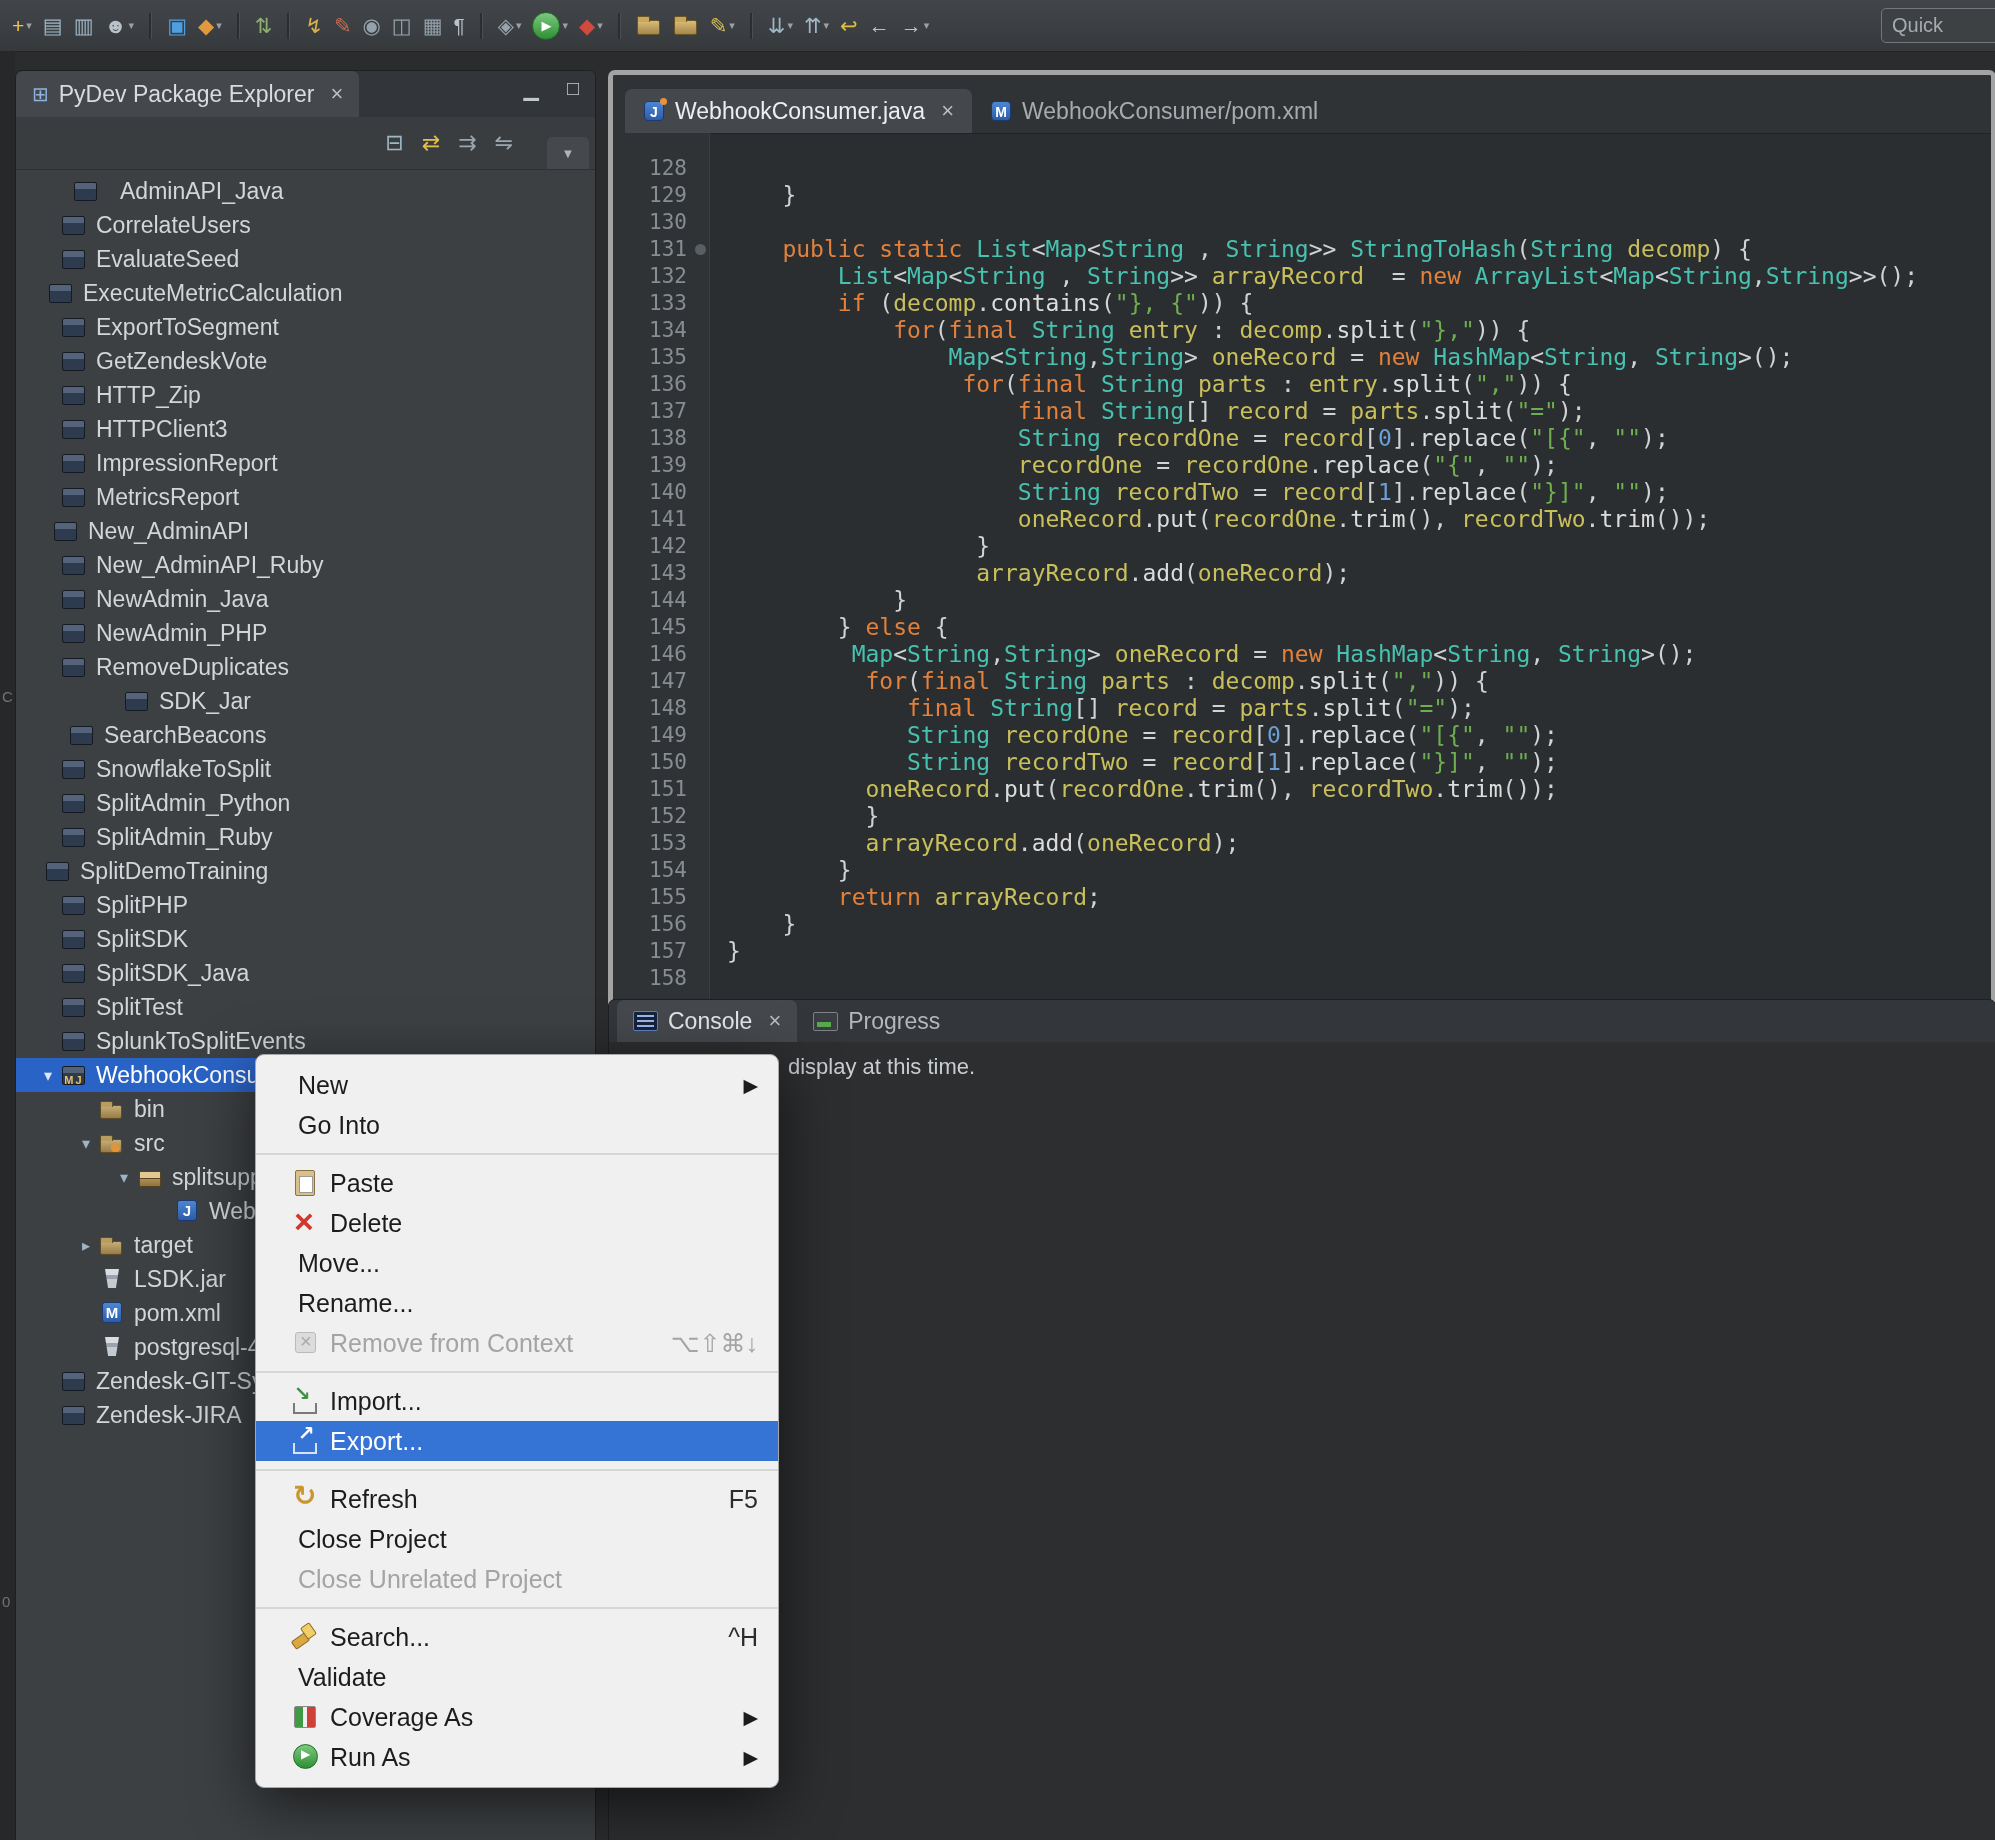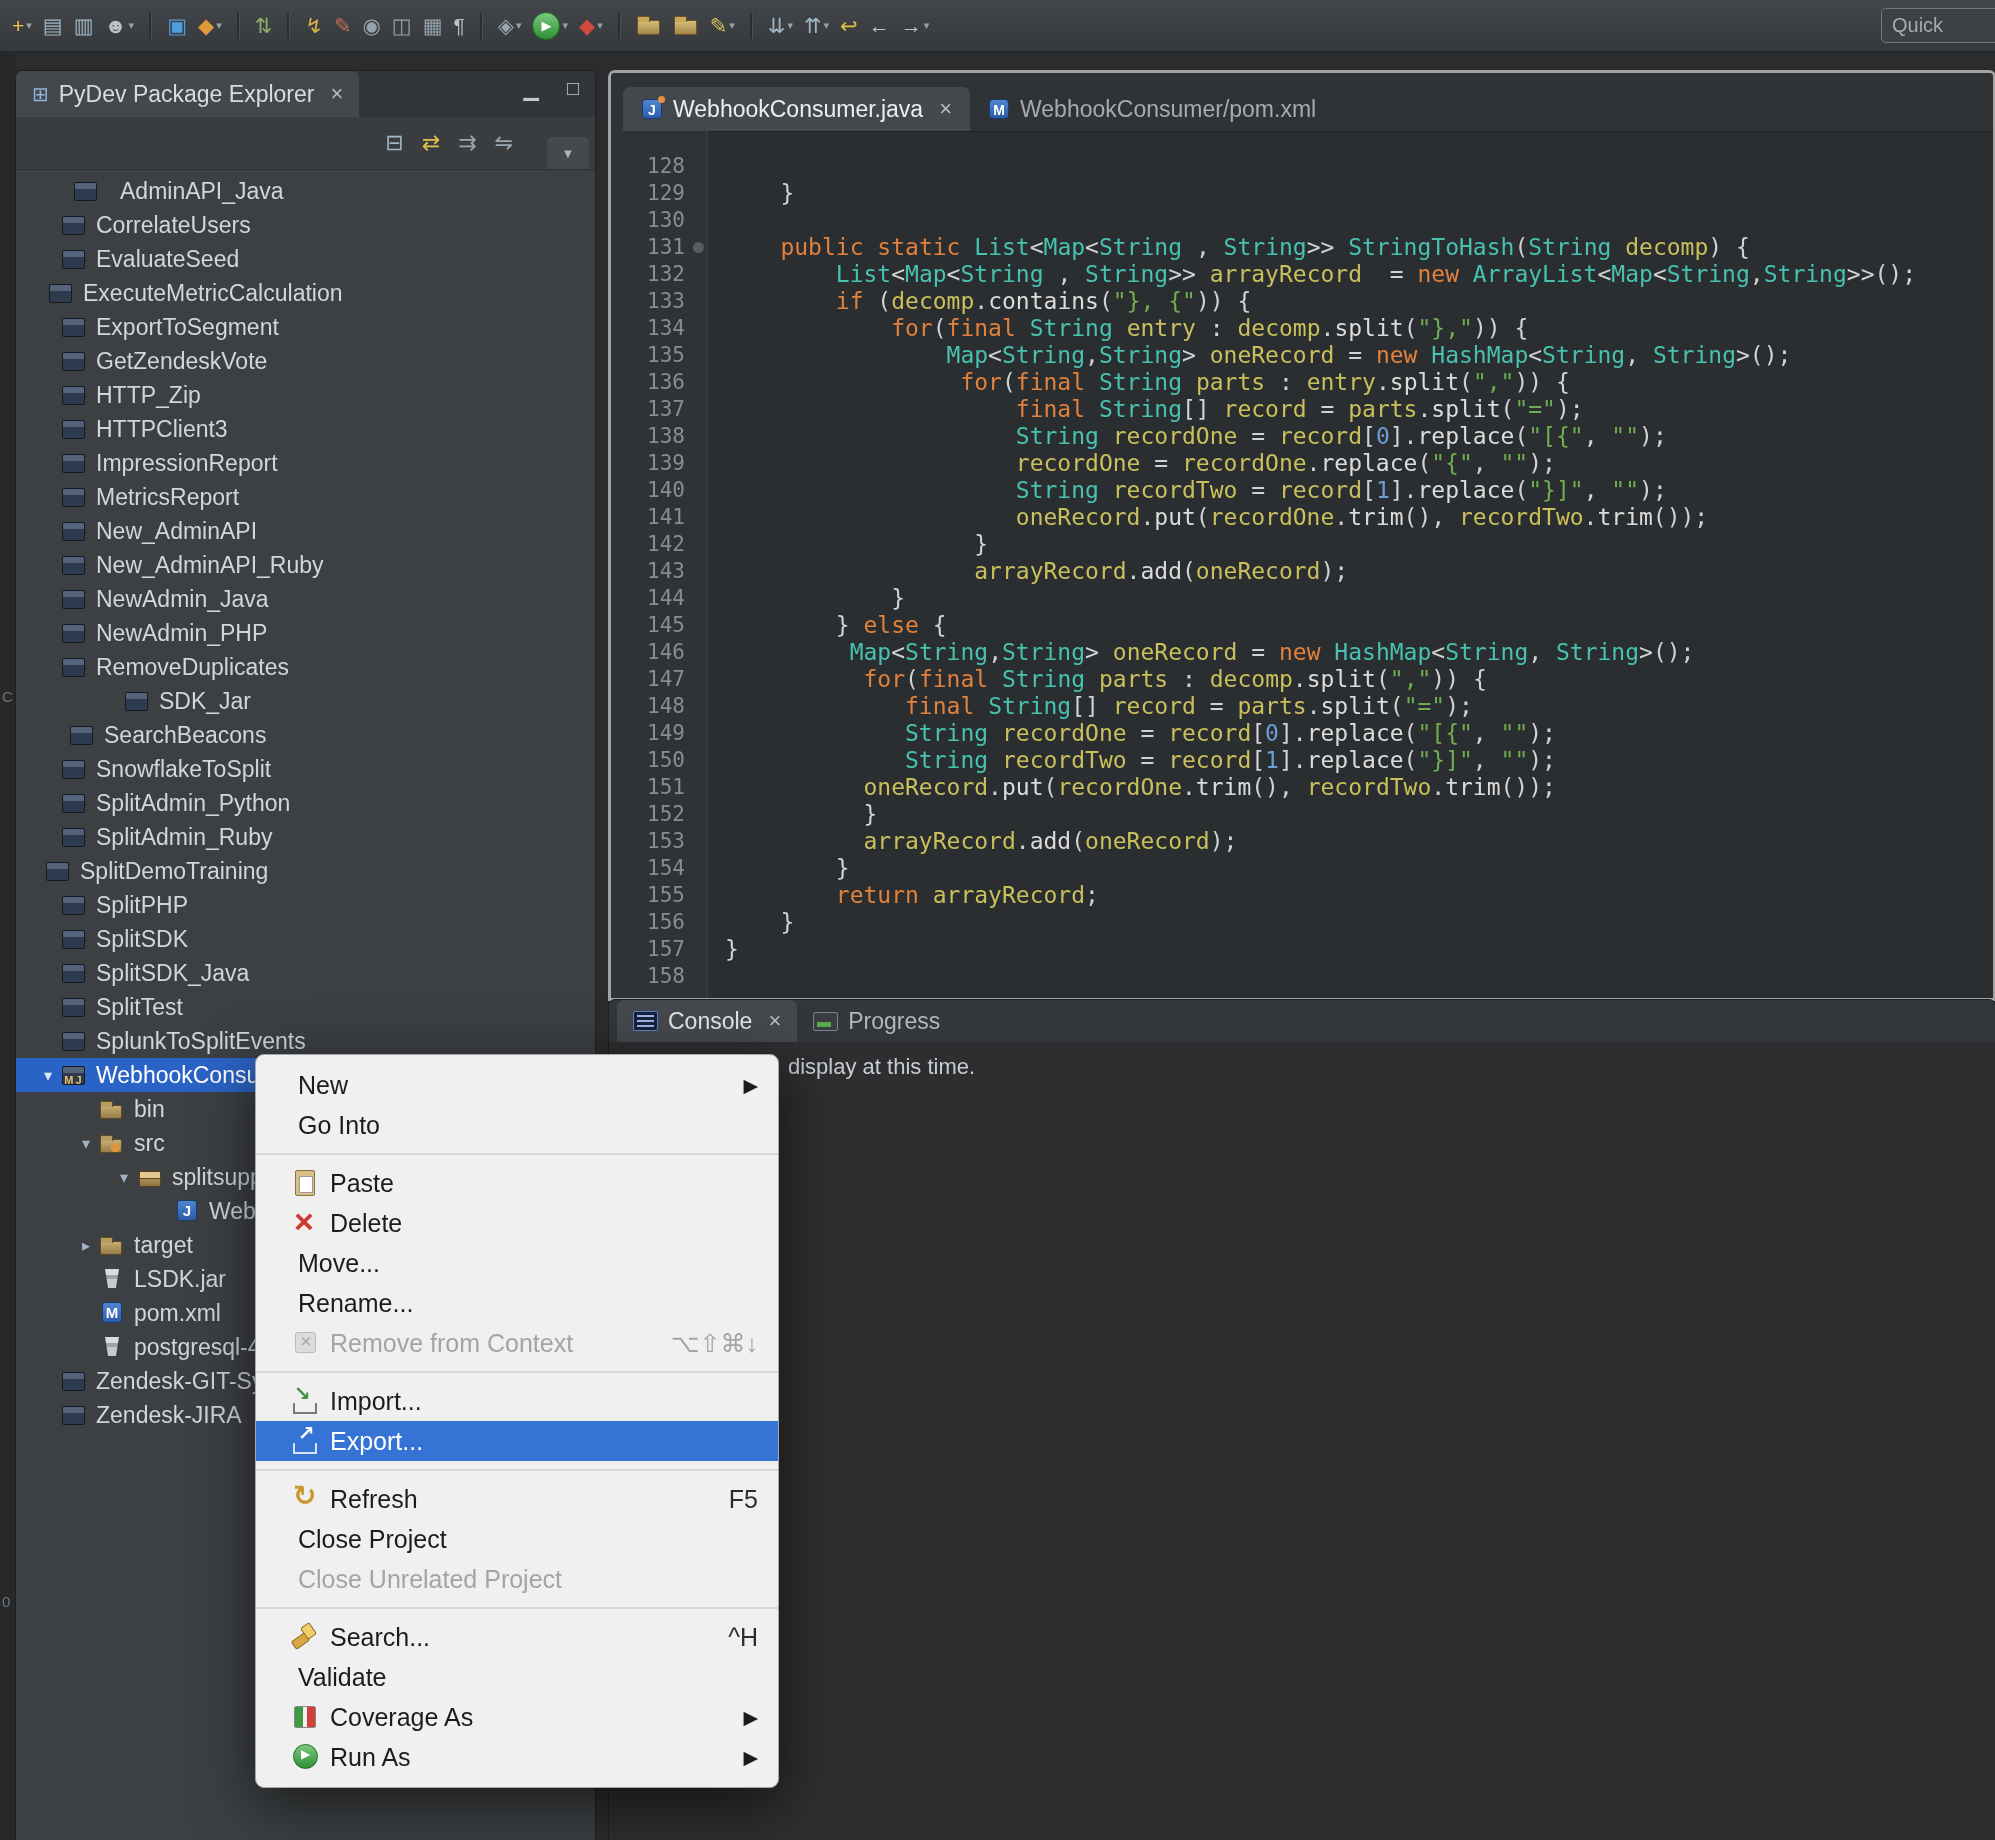--- a/index.html
+++ b/index.html
@@ -70,21 +70,21 @@
     text-align:center;border-radius:3px;border:1px solid #1c3a6e;}
   .ic-maven::before{content:"M";position:absolute;inset:2px 4px 3px 4px;
     background:linear-gradient(#4e86d2,#2c5ca8);color:#fff;font:bold 15px/20px "Liberation Sans",sans-serif;
     text-align:center;border-radius:3px;border:1px solid #1c3a6e;}
   .ic-jar::before{content:"";position:absolute;left:7px;right:7px;top:3px;bottom:4px;
     background:linear-gradient(180deg,#d7dde2 0 30%,#9aa3ab 30% 55%,#c3cad0 55%);
     clip-path:polygon(0 0,100% 0,78% 100%,22% 100%);}
 
   
   #editor{position:absolute;left:608px;top:70px;right:0;height:925px;background:#2b2e30;
-    border:3px solid #a3a3a3;border-radius:7px 7px 0 0;overflow:hidden;}
+    border:5px solid #a3a3a3;border-radius:7px 7px 0 0;overflow:hidden;}
   #editor-tabs{height:58px;background:#303335;display:flex;align-items:flex-end;padding-left:12px;
     border-bottom:1px solid #212325;}
   .ed-tab{display:flex;align-items:center;gap:10px;height:44px;padding:0 18px;font-size:23px;
     color:#a7abaf;border-radius:7px 7px 0 0;}
   .ed-tab.active{background:#44484d;color:#eceef0;}
   .ti-java,.ti-maven{width:22px;height:22px;position:relative;flex:none;}
   .ti-java::before{content:"J";position:absolute;inset:1px;background:linear-gradient(#4e86d2,#2c5ca8);
     border:1px solid #1c3a6e;border-radius:4px;color:#fff;font:bold 14px/20px "Liberation Sans",sans-serif;text-align:center;}
   .ti-java::after{content:"";position:absolute;right:-2px;top:-2px;width:7px;height:7px;border-radius:50%;background:#e8923c;}
   .ti-maven::before{content:"M";position:absolute;inset:1px;background:linear-gradient(#4e86d2,#2c5ca8);
@@ -324,21 +324,21 @@
         <div class="tree-row" style="padding-left: 20px;">
           <span class="tw"></span>
           <span class="ic ic-project"></span>
           <span class="tree-label">ImpressionReport</span>
         </div>
         <div class="tree-row" style="padding-left: 20px;">
           <span class="tw"></span>
           <span class="ic ic-project"></span>
           <span class="tree-label">MetricsReport</span>
         </div>
-        <div class="tree-row" style="padding-left: 20px;">
+        <div class="tree-row" style="padding-left: 12px;">
           <span class="tw"></span>
           <span class="ic ic-project"></span>
           <span class="tree-label">New_AdminAPI</span>
         </div>
         <div class="tree-row" style="padding-left: 20px;">
           <span class="tw"></span>
           <span class="ic ic-project"></span>
           <span class="tree-label">New_AdminAPI_Ruby</span>
         </div>
         <div class="tree-row" style="padding-left: 20px;">

